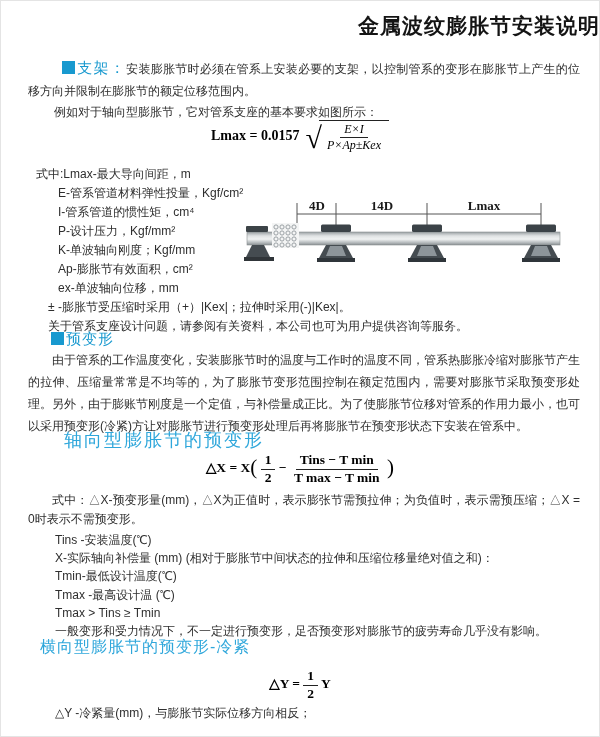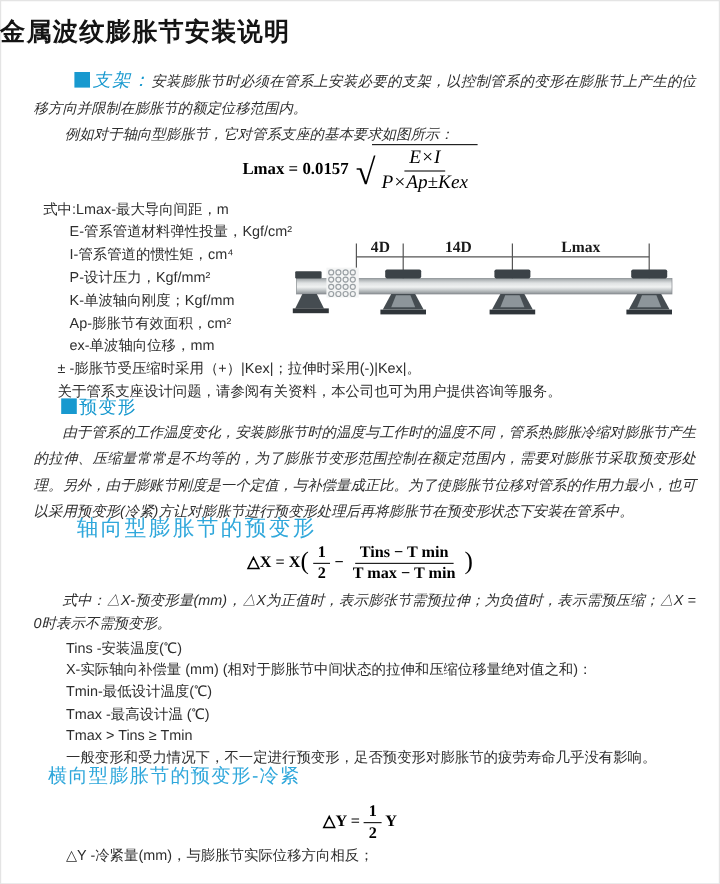--- a/index.html
+++ b/index.html
@@ -3,36 +3,36 @@
 <meta charset="utf-8">
 <style>
   html,body{margin:0;padding:0;background:#ffffff;}
   .page{
     position:relative;width:600px;height:737px;background:#ffffff;
     font-family:"Liberation Sans",sans-serif;color:#2b2b2b;overflow:hidden;
     box-shadow:inset 0 0 0 1px #e4e4e4;
   }
   .abs{position:absolute;}
   .title{
-    top:12px;left:0;width:600px;text-align:left;
+    top:12px;left:0;width:600px;text-align:right;
     font-size:21px;font-weight:bold;color:#141414;letter-spacing:1px;
   }
-  .bodytext{font-size:12px;line-height:22px;text-align:justify;color:#2e2e2e;font-style:italic;}
+  .bodytext{font-size:12px;line-height:22px;text-align:justify;color:#2e2e2e;}
   .para1{top:57px;left:28px;width:552px;text-indent:34px;}
   .para2{top:101px;left:28px;width:552px;text-indent:26px;}
   .sec-label{color:#1899cf;font-size:15px;letter-spacing:1px;}
   .sq{display:inline-block;width:13px;height:13px;background:#1899cf;vertical-align:-1px;margin-right:2px;}
   .formula{font-family:"Liberation Serif",serif;font-weight:bold;color:#000000;}
   .formula1{top:120px;left:0;width:600px;text-align:center;font-size:14px;}
   .radical{font-size:30px;font-weight:normal;vertical-align:-8px;margin-left:6px;margin-right:-3px;}
   .vin{display:inline-block;border-top:1.6px solid #222;vertical-align:middle;padding:1px 4px 0 4px;}
   .frac{display:inline-flex;flex-direction:column;align-items:center;vertical-align:middle;line-height:1.25;}
   .frac .num{padding:0 4px;border-bottom:1.2px solid #222;}
   .frac .den{padding:0 4px;}
-  .it{font-style:italic;font-weight:normal;font-size:16px;}
+  .it{font-style:italic;font-weight:normal;font-size:12px;}
   .defs{top:165px;left:36px;font-size:12px;line-height:19px;color:#2e2e2e;}
   .defs .ind{margin-left:22px;}
   .defs .ind2{margin-left:12px;}
   .diagram{top:196px;left:243px;}
   .sec-head{top:330px;left:35px;margin-left:16px;}
   .para3{top:349px;left:28px;width:552px;text-indent:24px;}
   .subhead{color:#2fa7db;font-size:18px;letter-spacing:2px;}
   .subhead-axial{top:428px;left:64px;}
   .formula2{top:452px;left:0;width:600px;text-align:center;font-size:13.5px;}
   .bigparen{font-size:21px;font-weight:normal;vertical-align:-2px;}

